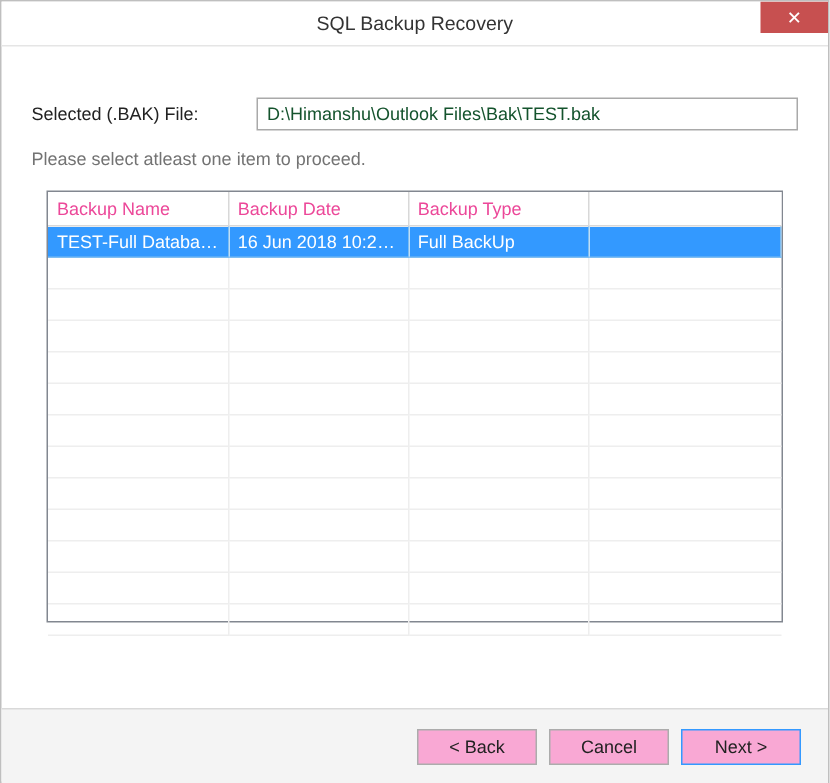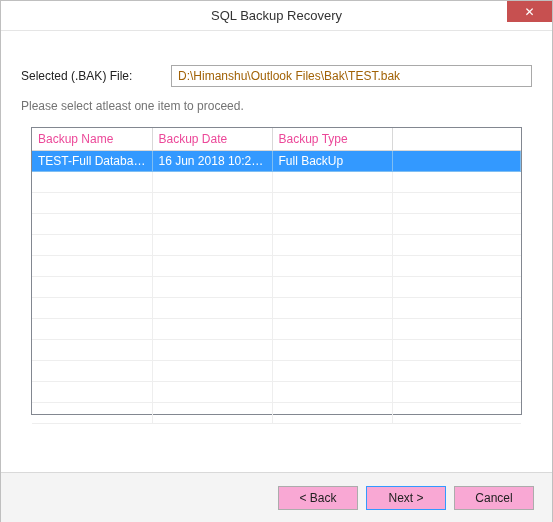--- a/index.html
+++ b/index.html
@@ -59,21 +59,21 @@
     font-size: 12px;
   }
   .file-input {
     flex: 1;
     height: 22px;
     border: 1px solid #a9a9a9;
     background: #fff;
     padding: 2px 6px;
     font-size: 12px;
     font-family: inherit;
-    color: #a16207;
+    color: #14532d;
   }
   .instruction {
     color: #737373;
     font-size: 12px;
     margin-bottom: 14px;
   }
   .grid-wrap {
     border: 1px solid #828790;
     height: 288px;
     background: #fff;
@@ -265,15 +265,15 @@
             <td></td>
             <td></td>
           </tr>
       </tbody>
     </table>
   </div>
 </div>
 
 <div class="footer">
   <button class="btn">&lt; Back</button>
+  <button class="btn">Cancel</button>
   <button class="btn default">Next &gt;</button>
-  <button class="btn">Cancel</button>
 </div>
 
 </body></html>

